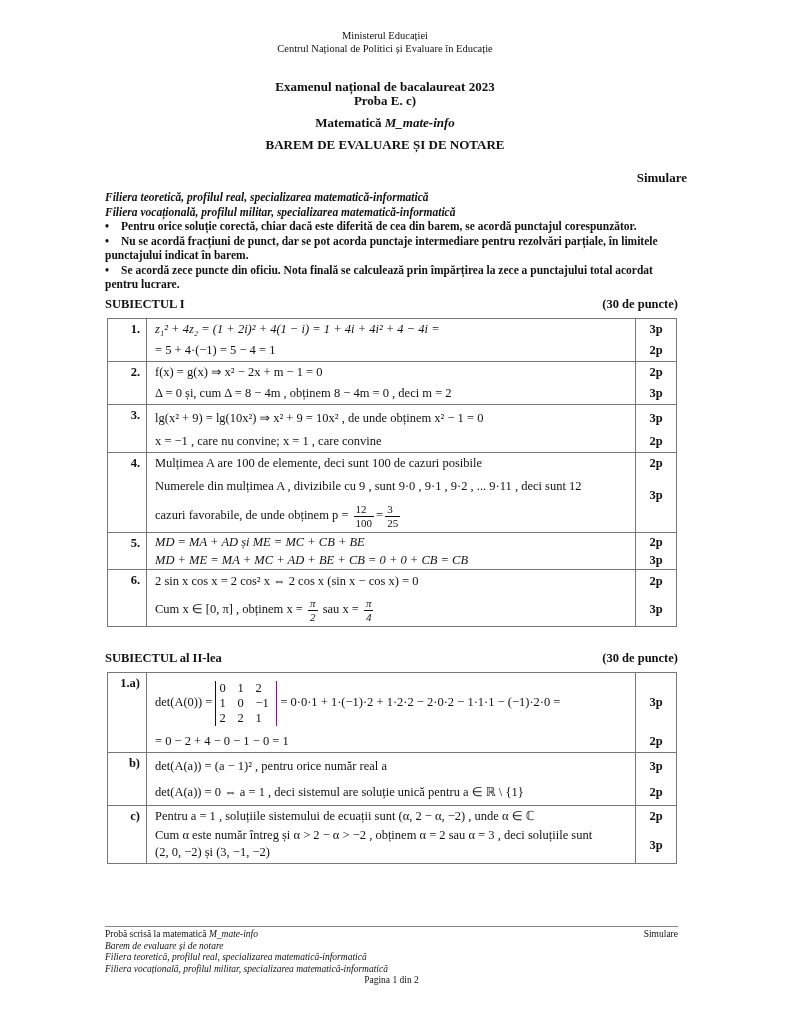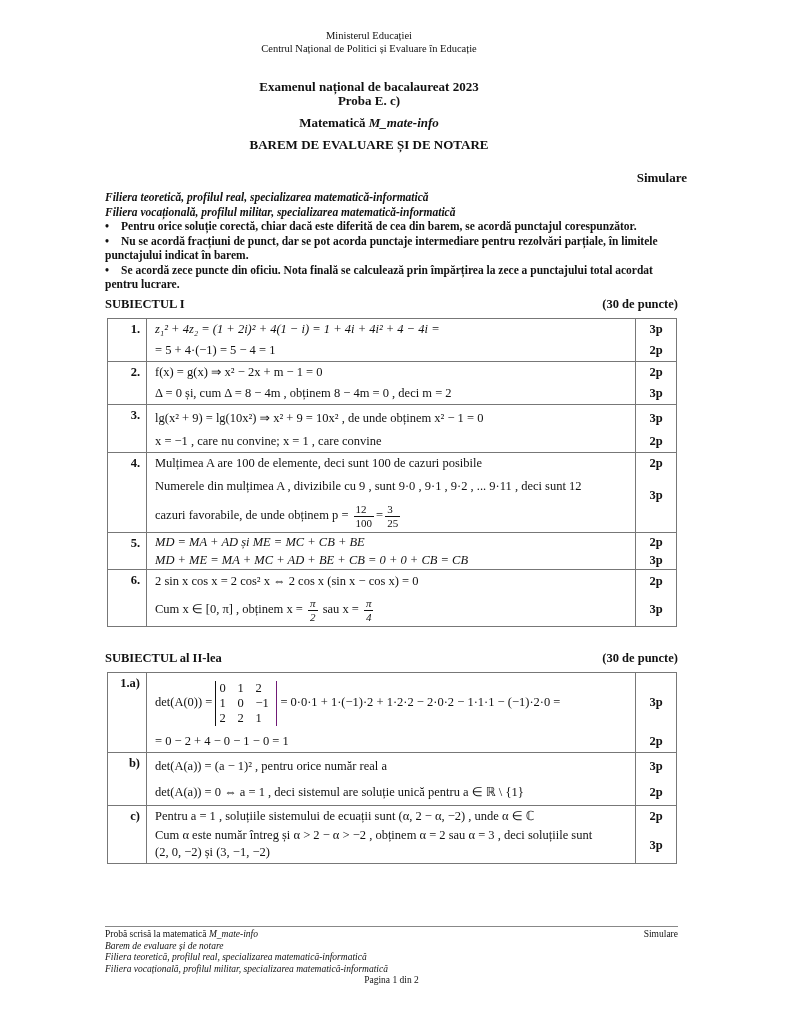--- a/index.html
+++ b/index.html
@@ -1,19 +1,19 @@
 <!DOCTYPE html>
 <html><head>
 <meta charset="utf-8">
 <style>
   html, body { margin:0; padding:0; background:#fff; }
   body { width:791px; height:1024px; position:relative; overflow:hidden;
          font-family:"Liberation Serif", serif; color:#111; }
   .abs { position:absolute; }
-  .center { left:0; width:738px; text-align:center; }
+  .center { left:16px; width:738px; text-align:center; }
   .hdr { font-size:10.5px; line-height:13px; }
   .title { font-weight:bold; font-size:13px; line-height:15px; }
   .ital { font-style:italic; }
   .para { left:105px; width:582px; font-size:11.5px; line-height:14.5px; }
   .para p { margin:0; }
   .fil { font-style:italic; font-weight:bold; }
   .bullet { font-weight:bold; }
   .bullet .dot { display:inline-block; width:16px; }
   .sect { left:105px; width:573px; font-size:12.5px; font-weight:bold;font-family:Liberation Serif, serif; }
   .sect .r { float:right; }

